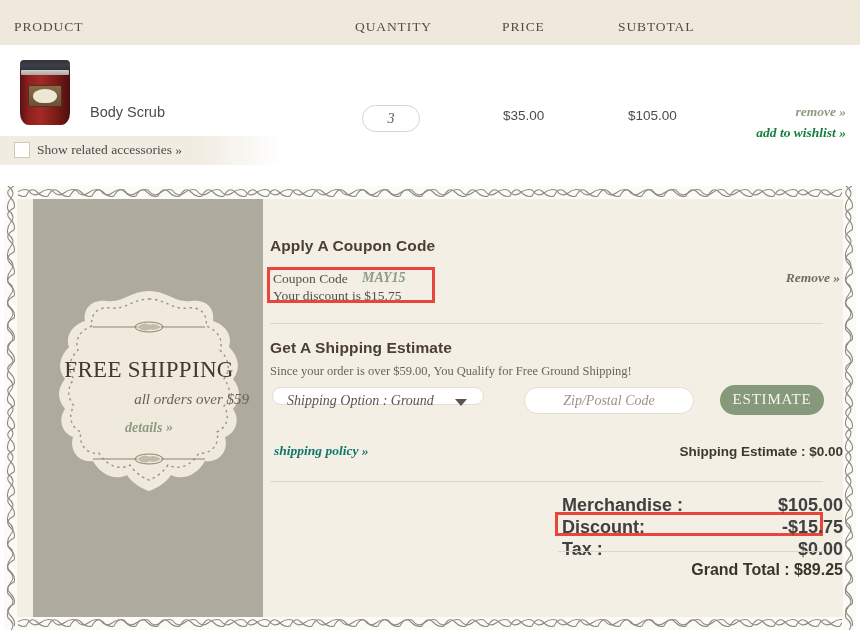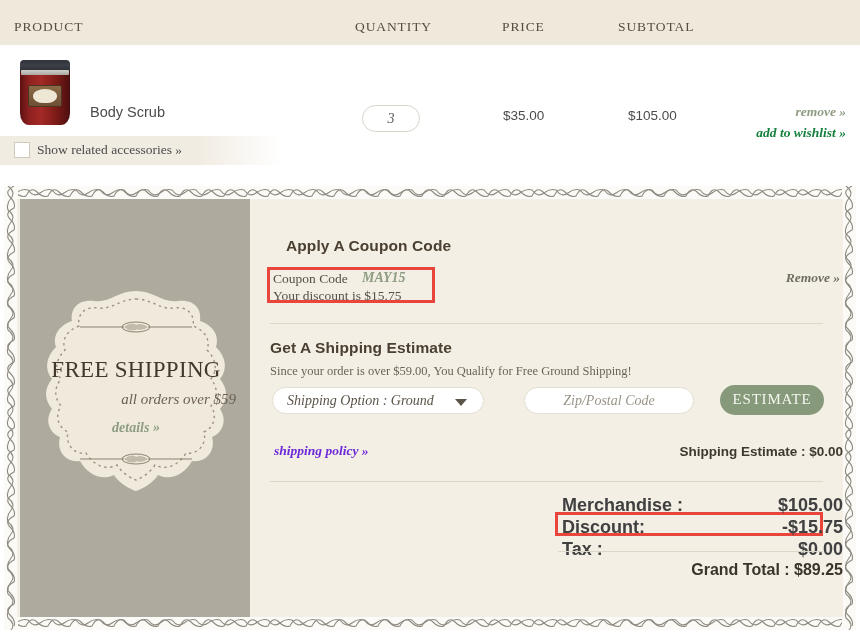--- a/index.html
+++ b/index.html
@@ -111,21 +111,21 @@
   .panel-border-bottom { left: 4px; top: 616px;  width: 852px; height: 14px; }
   .panel-border-left   { left: 4px; top: 186px;  width: 14px;  height: 444px; }
   .panel-border-right  { left: 842px; top: 186px; width: 14px; height: 444px; }
 
   .panel-inner {
     position: absolute; left: 17px; top: 199px; width: 826px; height: 418px;
     background: #F3EFE5; overflow: hidden;
   }
 
   .grey-col {
-    position: absolute; left: 3px; top: 0; width: 230px; height: 418px;
+    position: absolute; left: 16px; top: 0; width: 230px; height: 418px;
     background: #AEAB9E;
   }
 
   
   .badge {
     position: absolute; left: 16px; top: 88px; width: 200px; height: 212px;
   }
   .badge-shape {
     position: absolute; left: 0; top: 0; width: 200px; height: 212px;
   }
@@ -142,42 +142,42 @@
     font-size: 14px; font-style: italic; font-weight: bold; color: #8d9c82;
   }
 
   
   .content { position: absolute; left: 253px; top: 0; width: 573px; height: 418px; }
 
   .h-title {
     position: absolute; font-size: 15.5px; font-weight: bold; color: #4a3f31;
     font-family: "Liberation Sans", sans-serif; letter-spacing: .1px;
   }
-  .coupon-title  { left: 16px; top: 38px; }
+  .coupon-title  { left: 0; top: 38px; }
   .ship-title    { left: 0; top: 140px; }
 
   .red-box {
     position: absolute; border: 3px solid #E8453C;
   }
   .box-coupon { left: -3px; top: 68px; width: 168px; height: 36px; }
 
   .coupon-l1 { position: absolute; left: 3px; top: 72px; font-size: 13.5px; color: #55504a; }
   .coupon-code { position: absolute; left: 92px; top: 71px; font-size: 14px; font-style: italic; font-weight: bold; color: #8d9c82; }
   .coupon-l2 { position: absolute; left: 3px; top: 89px; font-size: 13.5px; color: #55504a; }
   .coupon-remove { position: absolute; right: 3px; top: 71px; font-size: 13.5px; font-style: italic; font-weight: bold; color: #6f6f62; }
 
   .rule { position: absolute; height: 1px; background: #ddd7c9; }
   .rule-1 { left: 0; top: 124px; width: 553px; }
   .rule-2 { left: 0; top: 282px; width: 553px; }
   .rule-3 { left: 288px; top: 352px; width: 265px; }
 
   .ship-sub { position: absolute; left: 0; top: 165px; font-size: 12.5px; color: #6b6357; }
 
   .sel-ship {
-    position: absolute; left: 2px; top: 188px; width: 212px; height: 27px;
+    position: absolute; left: 2px; top: 188px; width: 212px; height: 18px;
     background: #fff; border: 1px solid #e3ded2; border-radius: 14px;
     font-size: 14px; font-style: italic; color: #5b5449;
     line-height: 26px; padding-left: 14px;
   }
   .sel-arrow {
     position: absolute; right: 16px; top: 11px;
     width: 0; height: 0; border-left: 6px solid transparent;
     border-right: 6px solid transparent; border-top: 7px solid #5b5449;
   }
   .zip-input {
@@ -185,21 +185,21 @@
     background: #fff; border: 1px solid #e3ded2; border-radius: 14px;
     font-size: 14px; font-style: italic; color: #9a9488;
     line-height: 26px; text-align: center;
   }
   .est-btn {
     position: absolute; left: 450px; top: 186px; width: 104px; height: 30px;
     background: #86997A; border-radius: 16px; color: #f4f6f0;
     font-size: 15px; text-align: center; line-height: 29px; letter-spacing: .8px;
   }
 
-  .ship-policy { position: absolute; left: 4px; top: 244px; font-size: 13.5px; font-style: italic; font-weight: bold; color: #6d28d9; }
+  .ship-policy { position: absolute; left: 4px; top: 244px; font-size: 13.5px; font-style: italic; font-weight: bold; color: #0f766e; }
   .ship-est {
     position: absolute; right: 0; top: 245px; font-size: 13.5px; font-weight: bold;
     color: #3f382e; font-family: "Liberation Sans", sans-serif;
   }
 
   .tot-row { position: absolute; font-size: 18px; font-weight: bold; font-family: Liberation Sans, sans-serif; color: #404040; }
   .tot-label { left: 292px; }
   .tot-value { right: 0; text-align: right; }
   .row-merch { top: 296px; }
   .row-disc  { top: 318px; }

